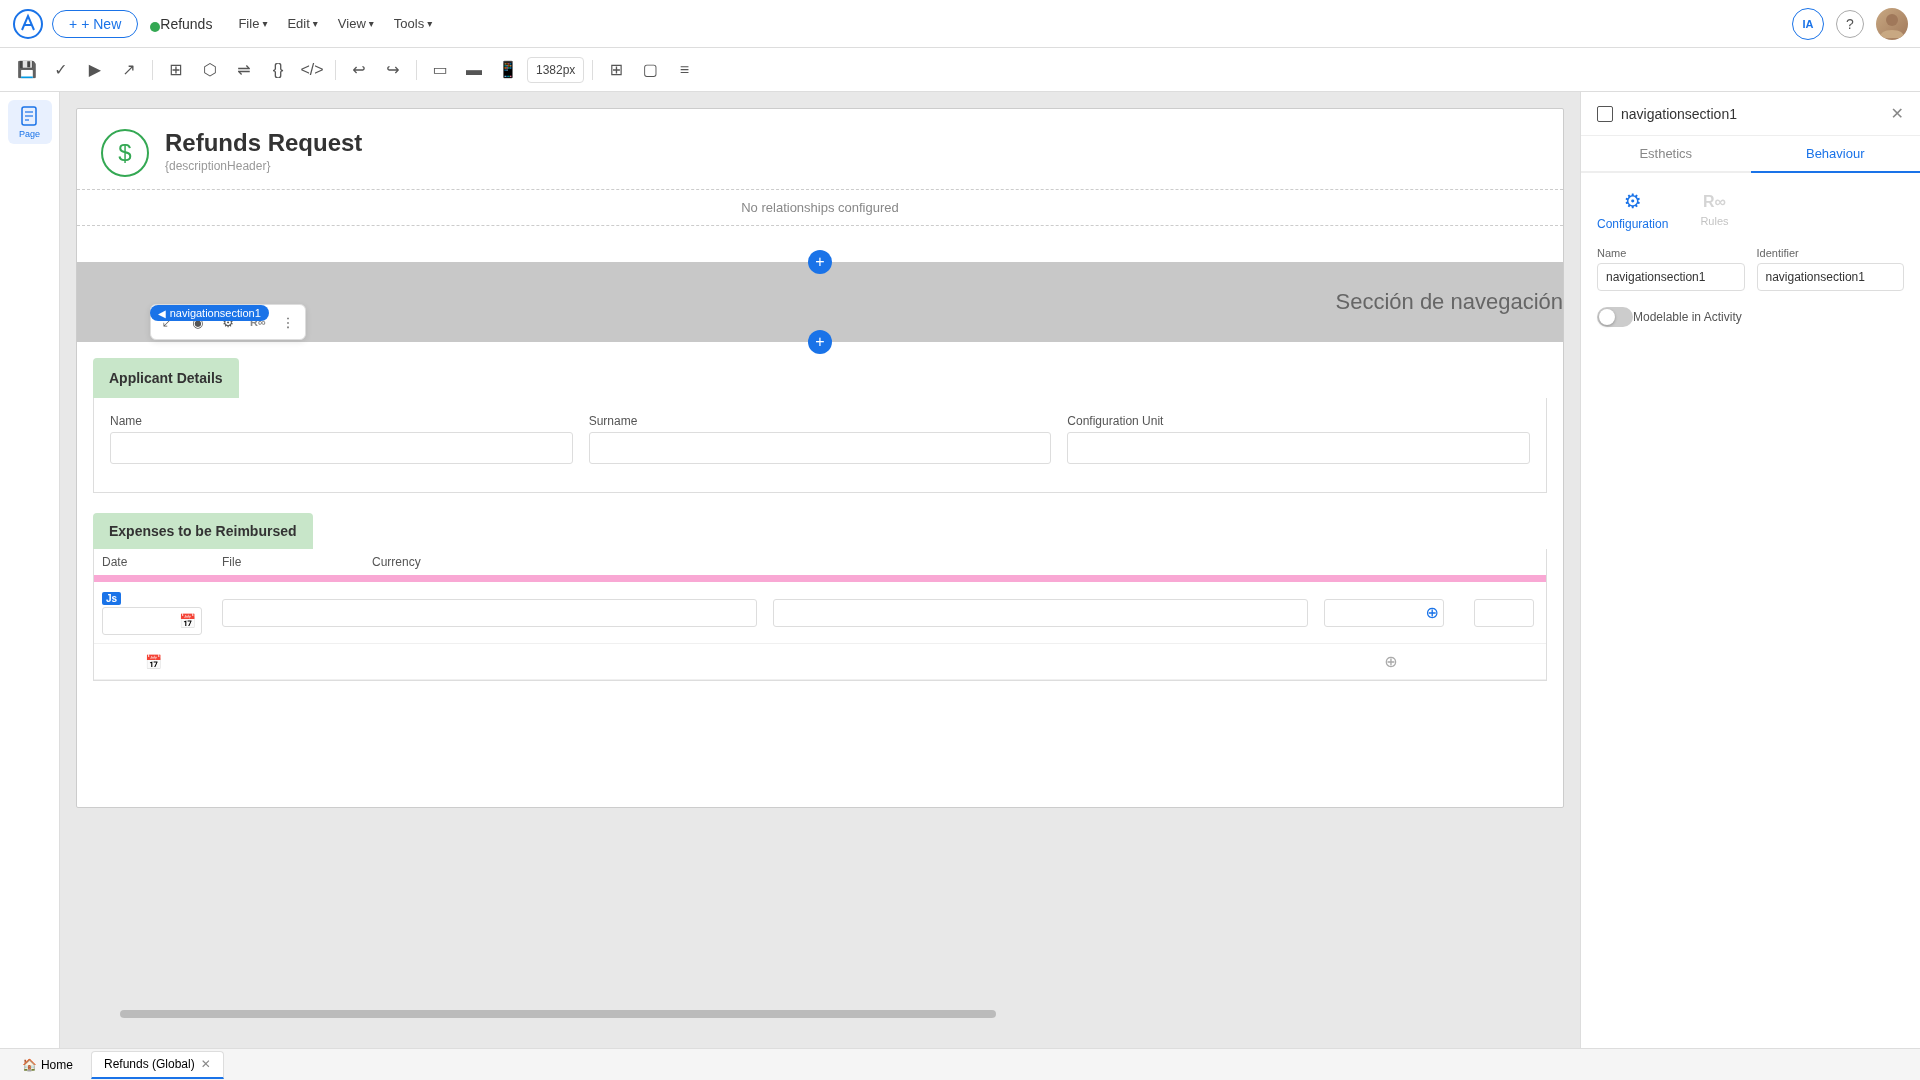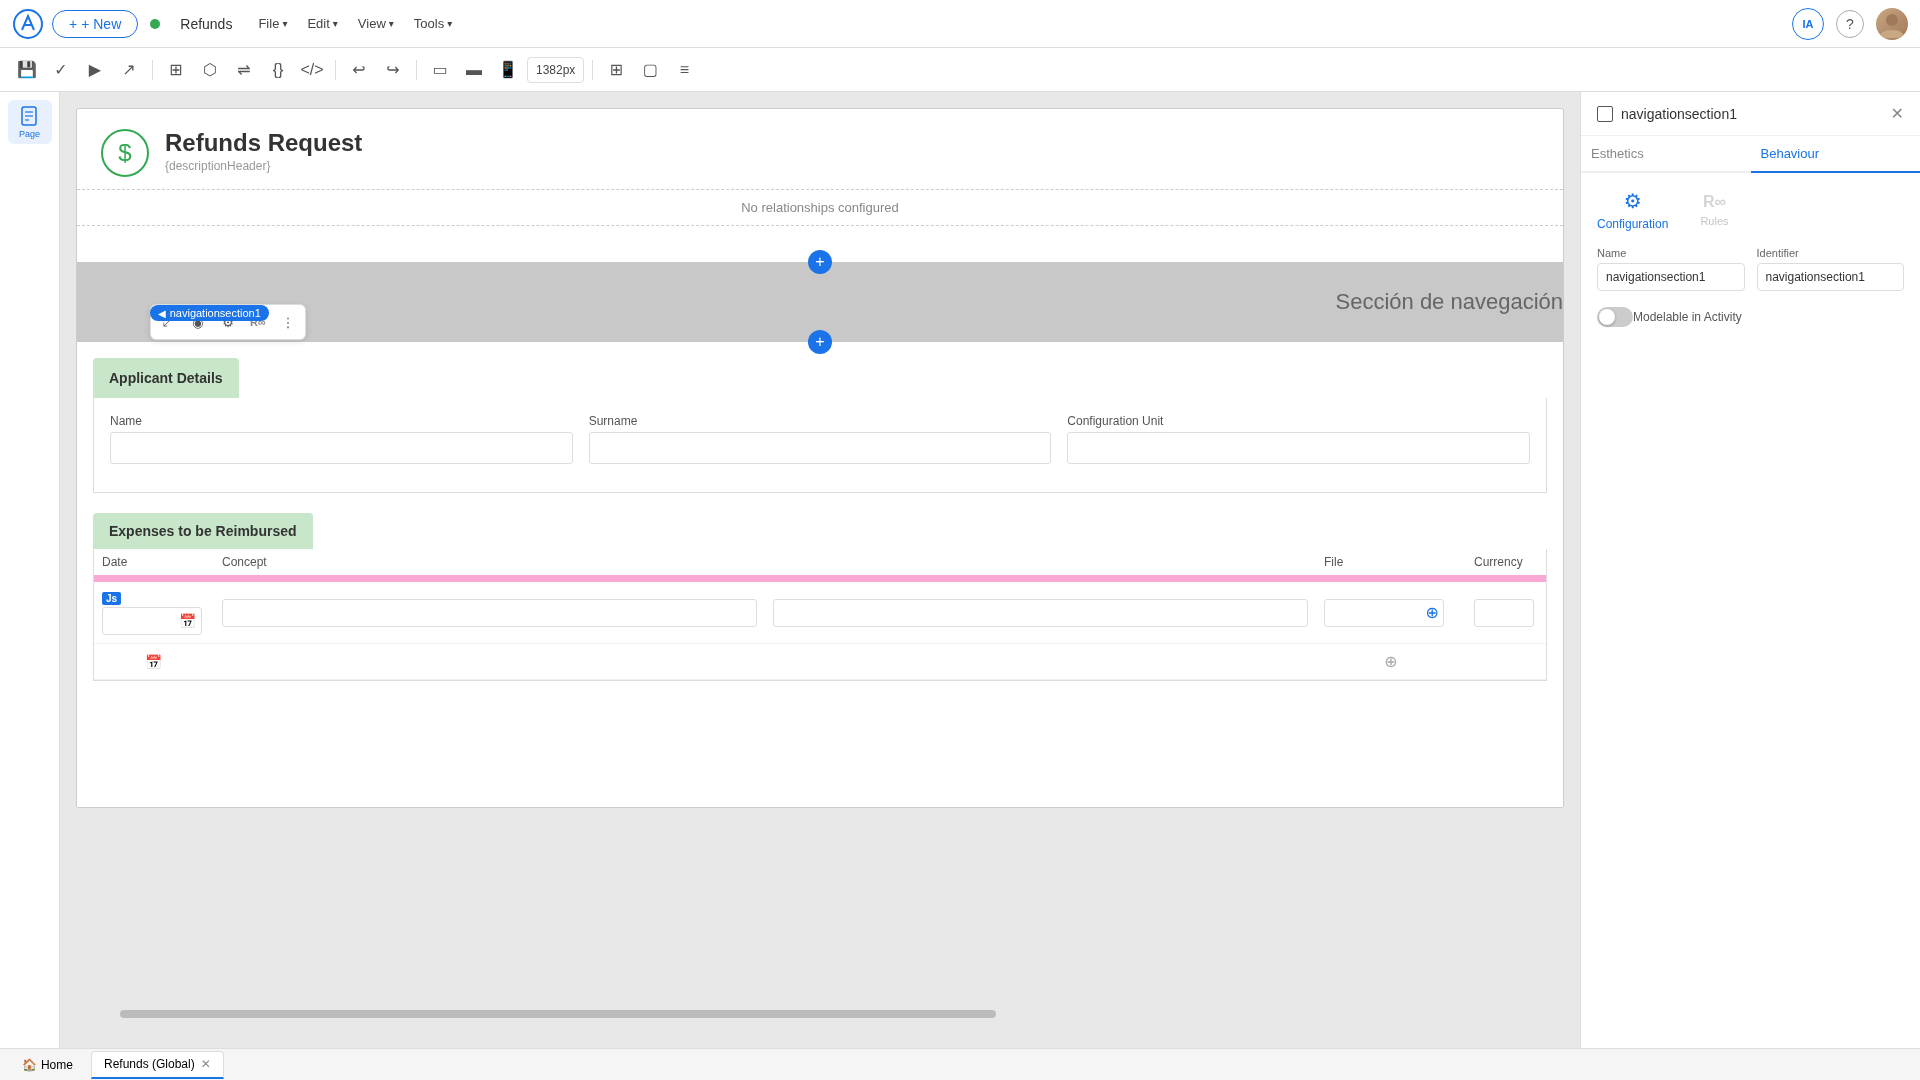--- a/index.html
+++ b/index.html
@@ -10,21 +10,21 @@
       display: flex; align-items: center; height: 48px;
       background: #fff; border-bottom: 1px solid #ddd; padding: 0 12px; gap: 8px;
     }
     .logo { width: 32px; height: 32px; }
     .new-btn {
       display: flex; align-items: center; gap: 4px;
       border: 1.5px solid #1a73e8; border-radius: 20px;
       padding: 5px 16px; color: #1a73e8; font-size: 14px; font-weight: 500;
       cursor: pointer; background: #fff;
     }
-    .dot-refunds { display: flex; align-items: center; gap: 20px; color: #333; font-weight: 500; font-size: 14px; margin-left: 4px; }
+    .dot-refunds { display: flex; align-items: flex-end; gap: 0; color: #333; font-weight: 500; font-size: 14px; margin-left: 4px; }
     .green-dot { width: 10px; height: 10px; border-radius: 50%; background: #34a853; }
     .nav-menu { display: flex; align-items: center; gap: 0; margin-left: 8px; }
     .nav-menu-item { padding: 6px 10px; color: #444; font-size: 13px; cursor: pointer; display: flex; align-items: center; gap: 3px; }
     .chevron { font-size: 10px; }
     .nav-right { margin-left: auto; display: flex; align-items: center; gap: 12px; }
     .ia-badge { width: 32px; height: 32px; border-radius: 50%; border: 1.5px solid #1a73e8; display: flex; align-items: center; justify-content: center; color: #1a73e8; font-size: 11px; font-weight: bold; }
     .help-icon { width: 28px; height: 28px; border-radius: 50%; border: 1.5px solid #aaa; display: flex; align-items: center; justify-content: center; color: #555; font-size: 14px; cursor: pointer; }
     .avatar { width: 32px; height: 32px; border-radius: 50%; background: linear-gradient(135deg, #c8a882, #a0785a); display: flex; align-items: center; justify-content: center; overflow: hidden; }
 
     
@@ -120,21 +120,21 @@
     .upload-icon { color: #1a73e8; font-size: 16px; cursor: pointer; padding: 0 4px; }
     .currency-input { height: 28px; border: 1px solid #ddd; border-radius: 3px; width: 60px; }
 
     
     .right-panel { width: 340px; background: #fff; border-left: 1px solid #ddd; display: flex; flex-direction: column; }
     .panel-header { display: flex; align-items: center; justify-content: space-between; padding: 12px 16px; border-bottom: 1px solid #eee; }
     .panel-title { display: flex; align-items: center; gap: 8px; font-size: 14px; color: #333; }
     .panel-title-icon { width: 16px; height: 16px; border: 1.5px solid #555; border-radius: 2px; }
     .close-btn { cursor: pointer; color: #888; font-size: 16px; }
     .panel-tabs { display: flex; border-bottom: 2px solid #eee; }
-    .panel-tab { flex: 1; padding: 10px; font-size: 13px; cursor: pointer; color: #888; }
+    .panel-tab { flex: 1; text-align: center; padding: 10px; font-size: 13px; cursor: pointer; color: #888; }
     .panel-tab.active { color: #1a73e8; border-bottom: 2px solid #1a73e8; margin-bottom: -2px; }
     .panel-body { padding: 16px; flex: 1; }
     .config-section { display: flex; gap: 12px; margin-bottom: 16px; align-items: center; }
     .config-icon-btn { display: flex; flex-direction: column; align-items: center; gap: 4px; cursor: pointer; }
     .config-icon { color: #1a73e8; font-size: 20px; }
     .config-icon-label { font-size: 12px; color: #1a73e8; }
     .rules-icon-btn { display: flex; flex-direction: column; align-items: center; gap: 4px; cursor: pointer; opacity: 0.5; }
     .rules-icon { font-size: 20px; color: #888; }
     .rules-icon-label { font-size: 11px; color: #888; }
     .field-pair { display: flex; gap: 12px; margin-bottom: 16px; }
@@ -299,21 +299,20 @@
           </div>
         </div>
       </div>
 
       <div class="section-card" style="margin-top: 20px;">
         <div class="expenses-header">Expenses to be Reimbursed</div>
         <div class="expenses-table">
 
           <div class="expenses-col-headers">
             <div class="col-header col-date">Date</div>
-            <div class="col-header col-concept">Concept</div>
             <div class="col-header col-file">File</div>
             <div class="col-header col-currency">Currency</div>
           </div>
 
           <div class="expense-row">
             <div class="expense-cell col-date">
               <div class="js-badge">Js</div>
               <div class="date-input-wrap">
                 <input type="text" style="">
                 <span class="cal-icon">📅</span>

